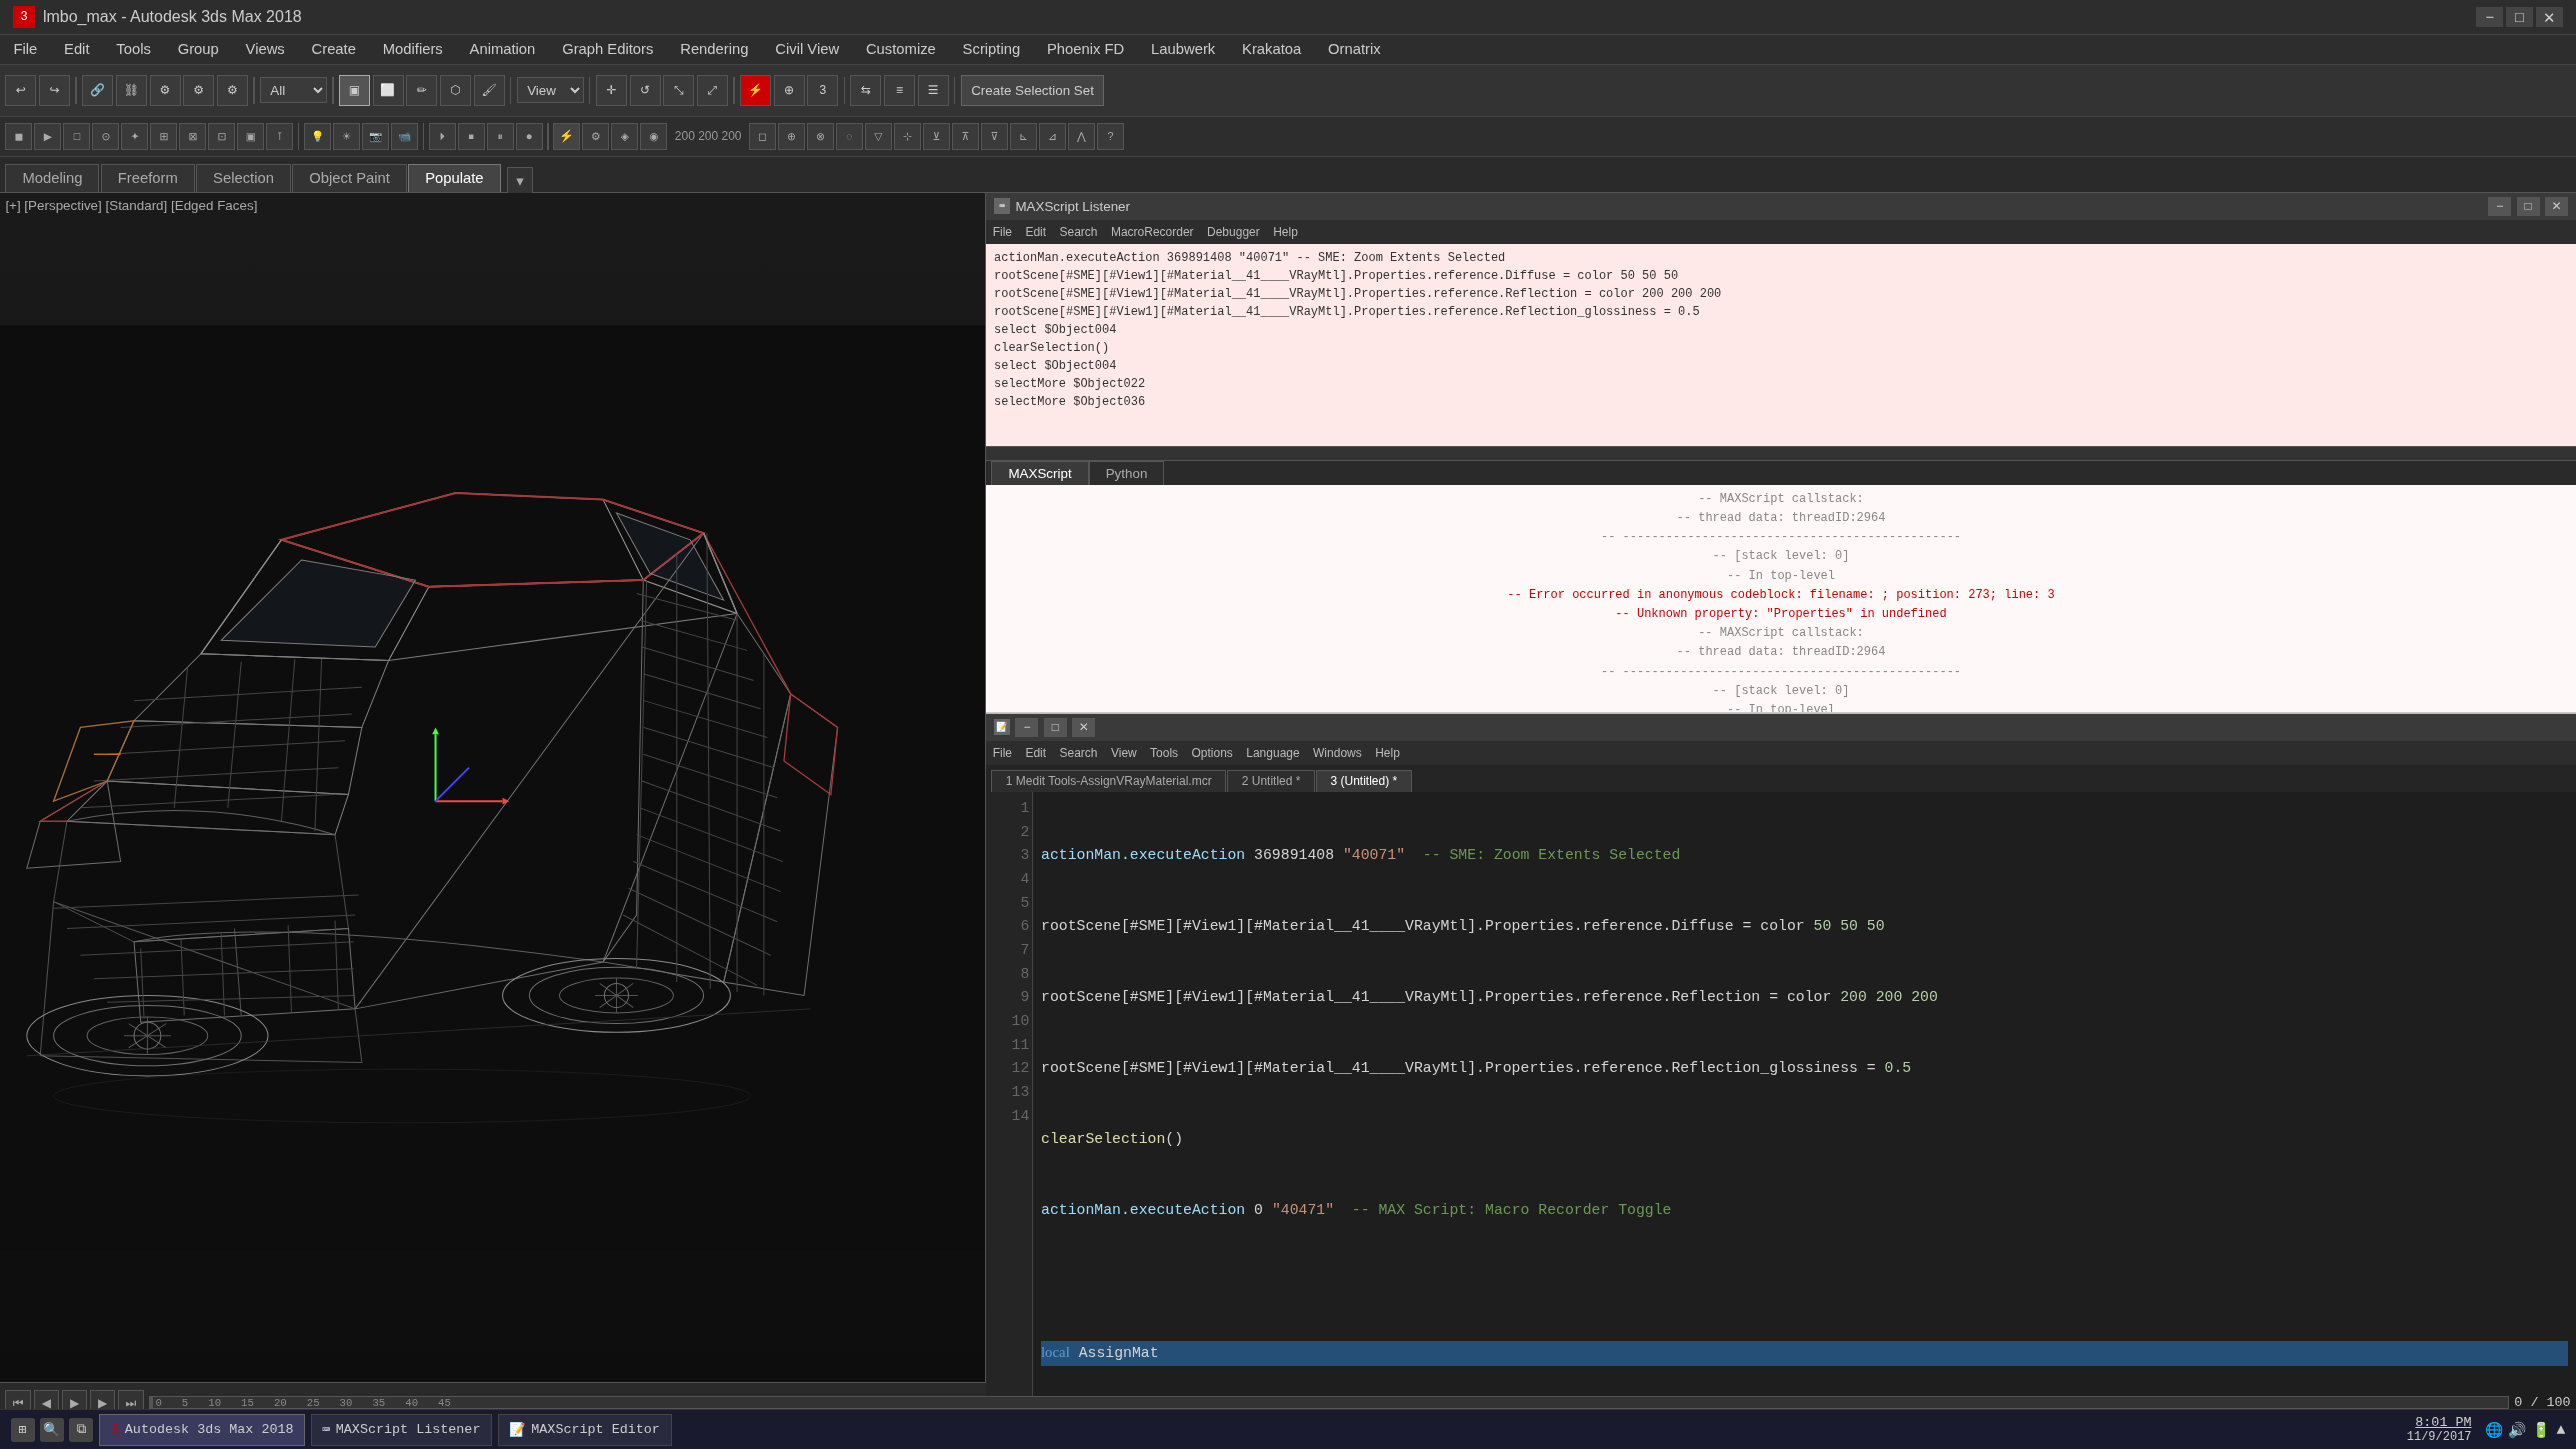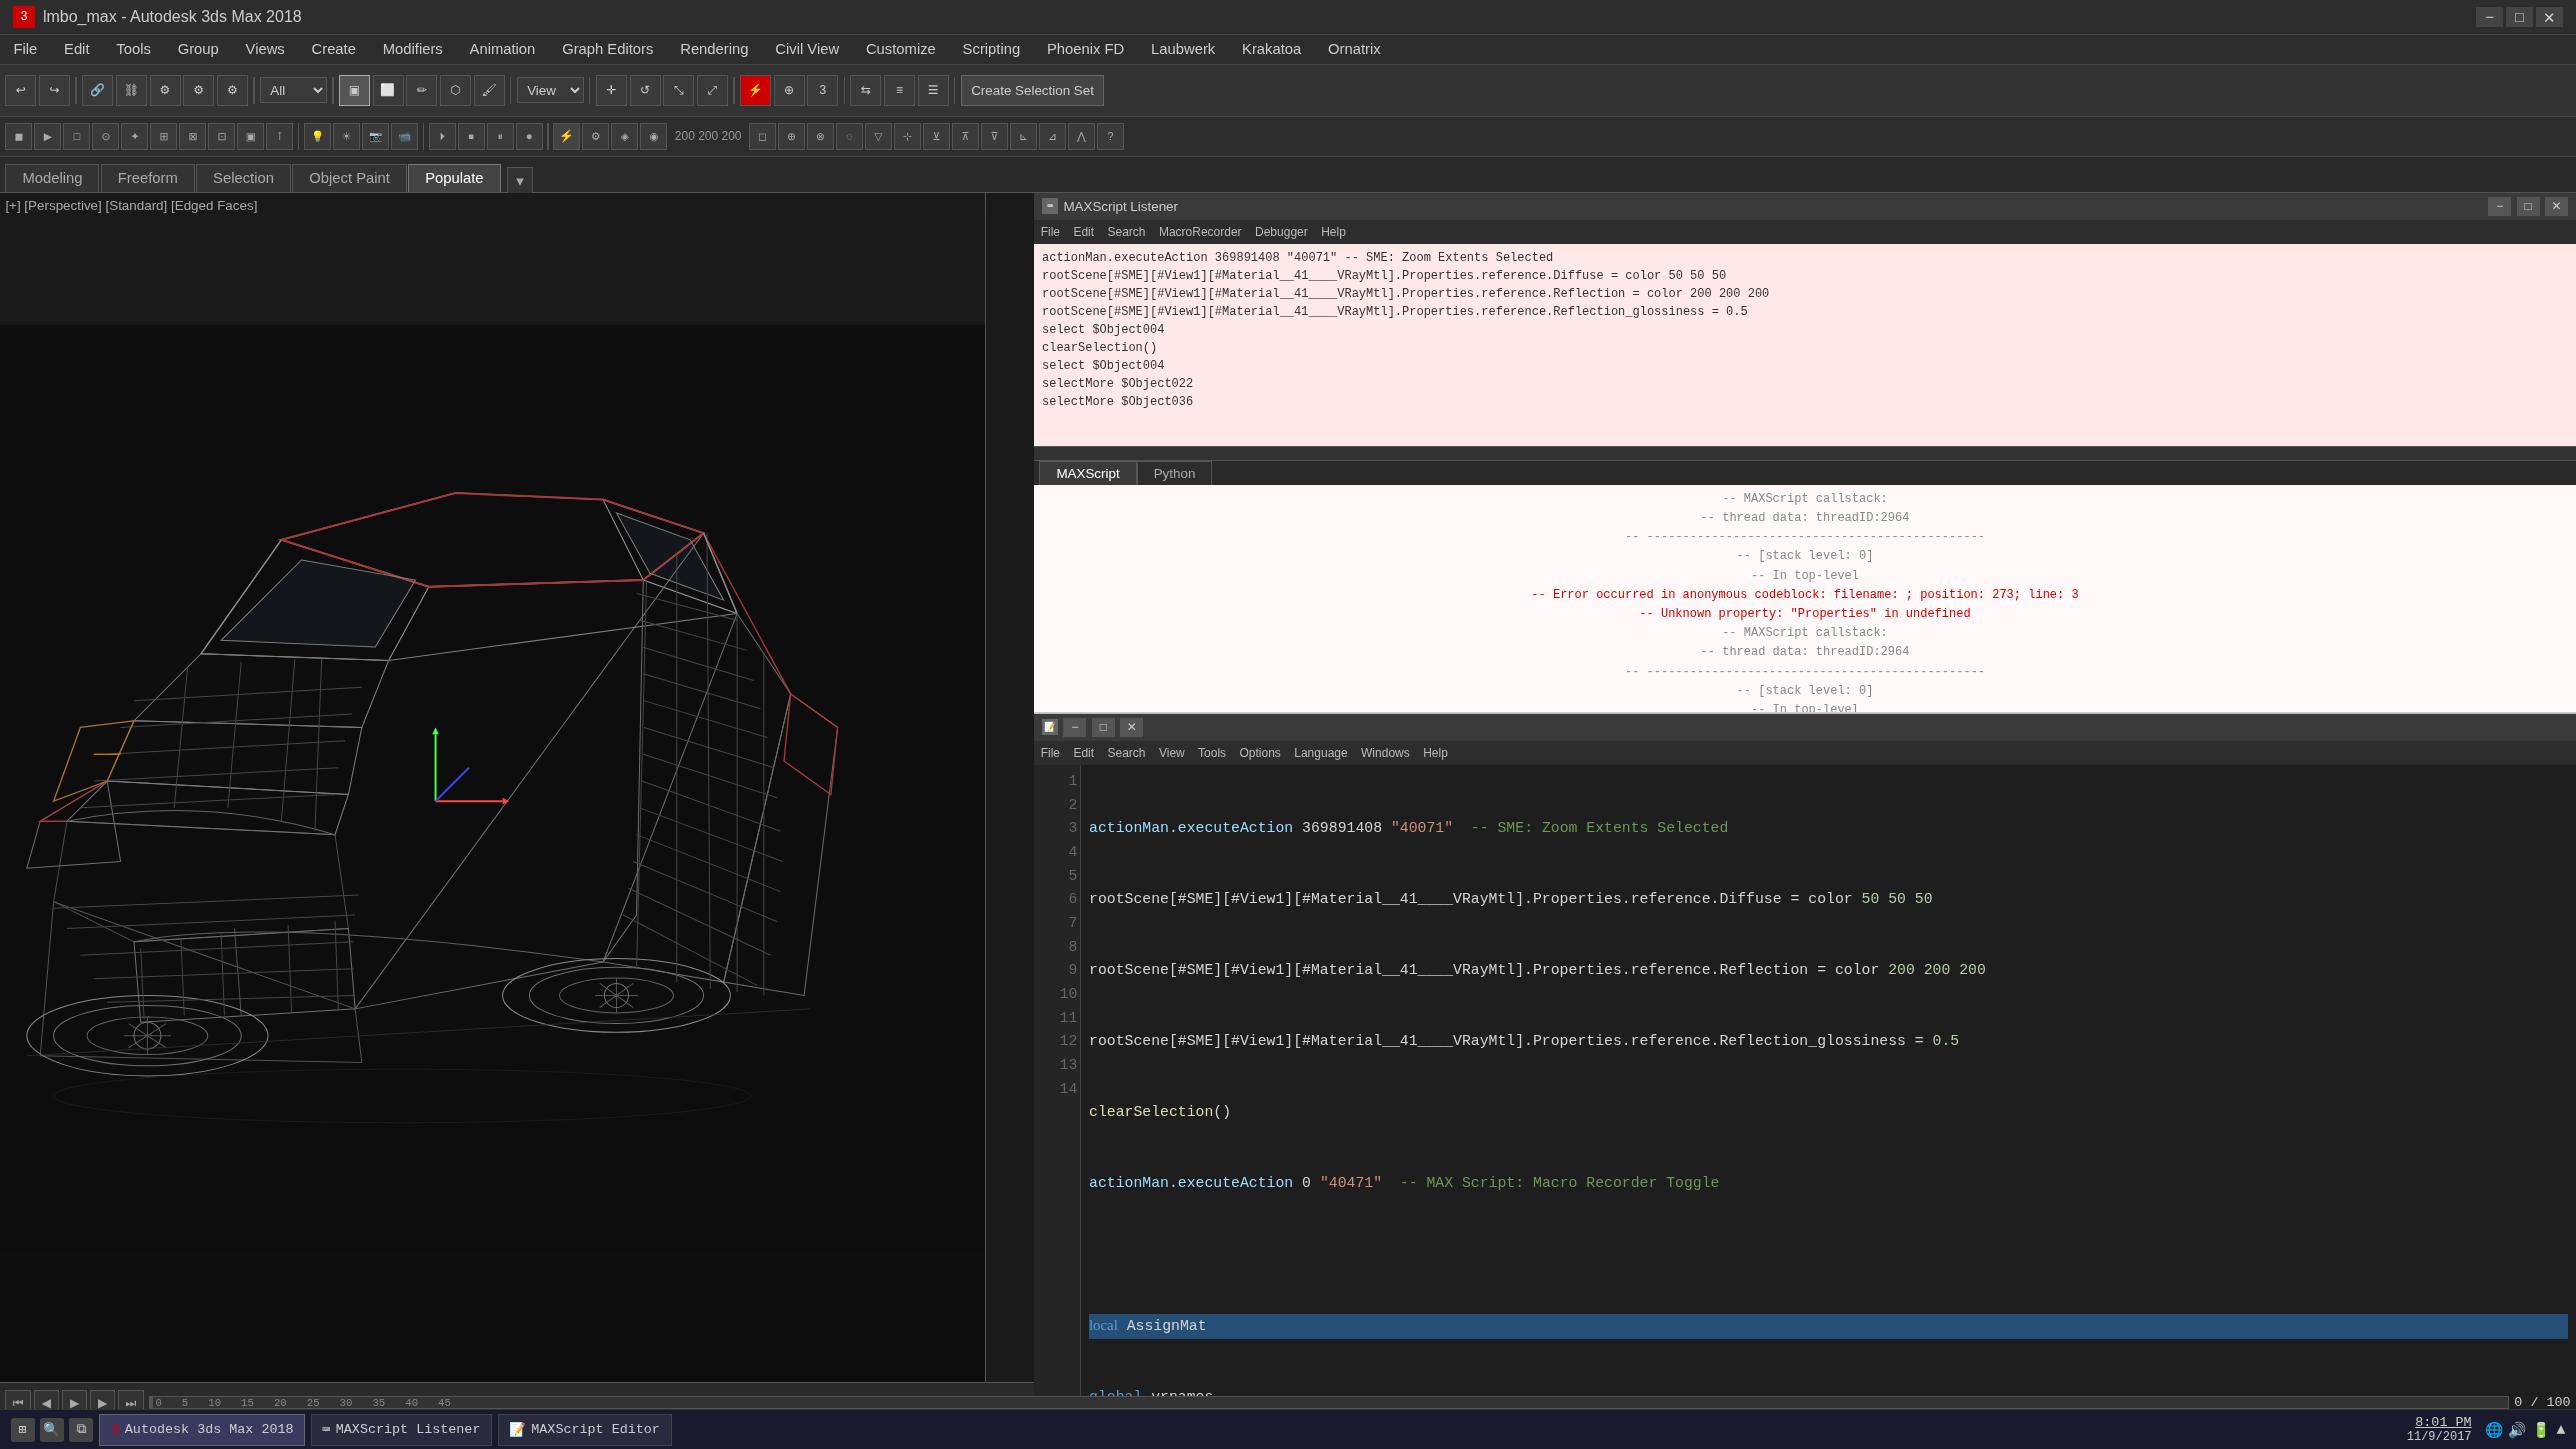--- a/index.html
+++ b/index.html
@@ -153,21 +153,20 @@
     .mode-tab.active {
       background: #444;
       color: #fff;
       border-color: #777;
     }
 
     
     #main-layout {
       display: flex;
       height: calc(1449px - 35px - 29.5px - 52px - 40px - 36px - 40px - 27px);
-      gap: 48px;
     }
 
     
     #viewport {
       flex: 0 0 986px;
       background: #111;
       position: relative;
       border-right: 1.3px solid #555;
     }
     #viewport-label {
@@ -833,20 +832,25 @@
       <div id="editor-menu">
         <span class="listener-menu-item">File</span>
         <span class="listener-menu-item">Edit</span>
         <span class="listener-menu-item">Search</span>
         <span class="listener-menu-item">View</span>
         <span class="listener-menu-item">Tools</span>
         <span class="listener-menu-item">Options</span>
         <span class="listener-menu-item">Language</span>
         <span class="listener-menu-item">Windows</span>
         <span class="listener-menu-item">Help</span>
+      </div>
+      <div id="editor-file-tabs">
+        <div class="editor-file-tab inactive">1 Medit Tools-AssignVRayMaterial.mcr</div>
+        <div class="editor-file-tab inactive">2 Untitled *</div>
+        <div class="editor-file-tab active">3 (Untitled) *</div>
       </div>
       <div id="code-area">
         <div id="line-numbers">
           <div>1</div>
           <div>2</div>
           <div>3</div>
           <div>4</div>
           <div>5</div>
           <div>6</div>
           <div>7</div>

